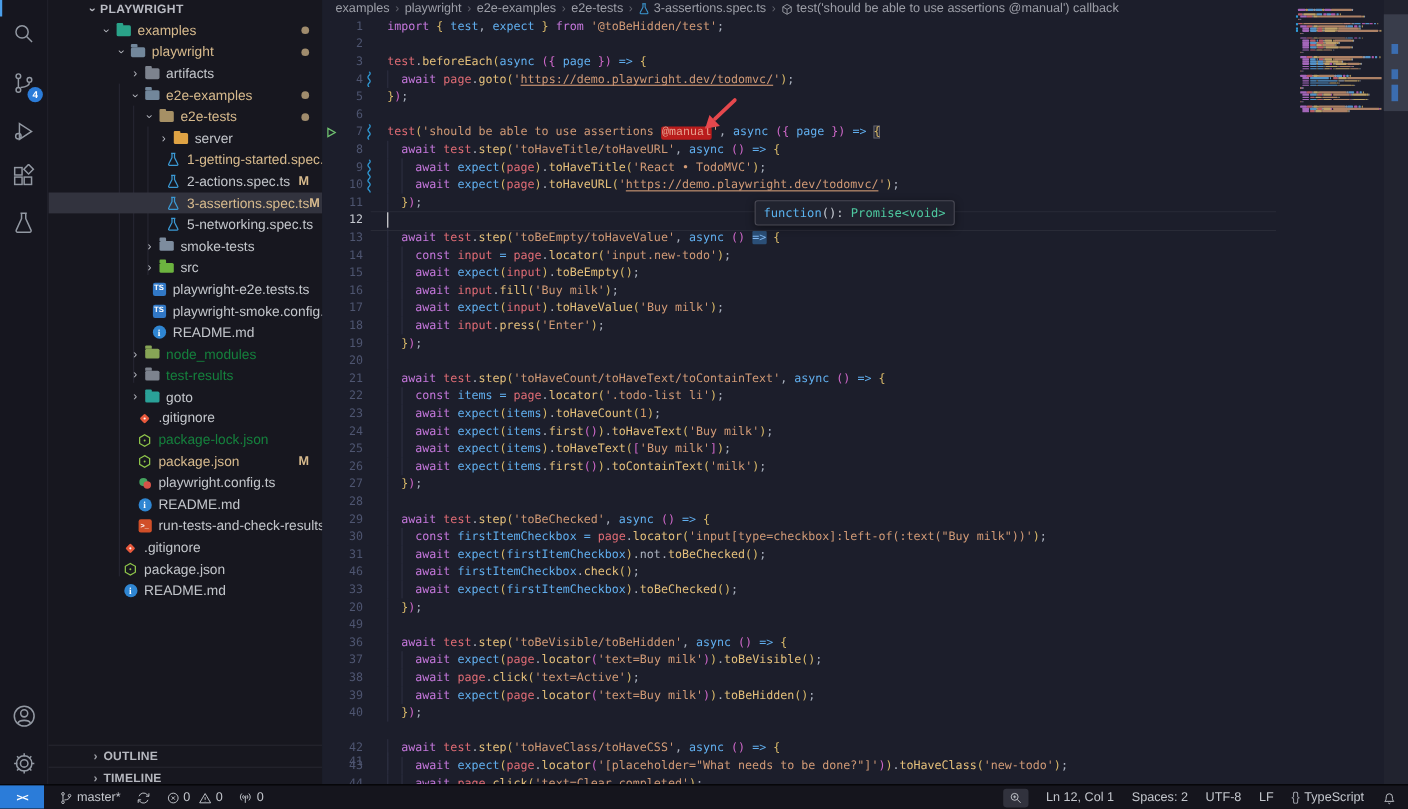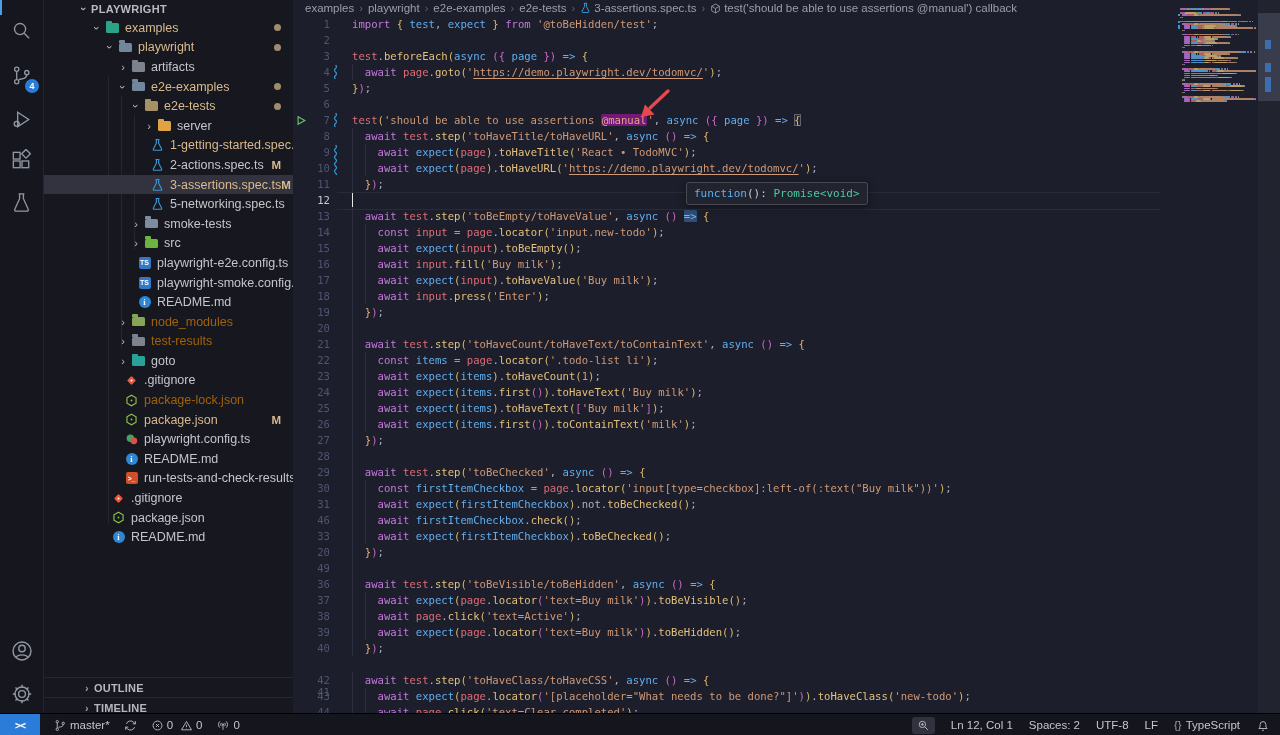--- a/index.html
+++ b/index.html
@@ -17,21 +17,21 @@
   .sidebar{position:absolute;left:44px;top:0;width:249px;height:713px;background:#17171f;overflow:hidden;}
   .sb-header{height:18px;display:flex;align-items:center;padding-left:47px;color:#b9bbc3;font-size:11px;font-weight:700;letter-spacing:.3px;}
   .sb-header .chev{margin-left:-14px;}
   .chev{width:14px;font-size:11px;color:#b9bbc3;display:inline-block;text-align:center;}
   .chev.open{transform:rotate(90deg);}
   .tree{position:relative;}
   .trow{position:relative;display:flex;align-items:center;height:19.6px;font-size:12.5px;color:#c3c6cb;white-space:nowrap;cursor:pointer;}
   .trow.sel{background:#32333e;}
   .trow .lab{margin-left:4px;}
   .trow.mod .lab{color:#d7ba8d;}
-  .trow.dim .lab{color:#a16207;}
+  .trow.dim .lab{color:#15803d;}
   .trow .right{margin-left:auto;margin-right:12px;}
   .mbadge{color:#d7ba8d;font-size:11.5px;font-weight:700;}
   .dot{width:7px;height:7px;border-radius:50%;background:#a08c6d;display:block;}
   .ticon{width:17px;height:14px;display:flex;align-items:center;justify-content:center;flex:none;}
   .fold{width:13px;height:9.5px;border-radius:1.5px;position:relative;display:flex;align-items:center;justify-content:center;font-size:6px;color:#fff;font-weight:700;}
   .fold::before{content:"";position:absolute;top:-2.5px;left:0;width:6px;height:3px;border-radius:1px 1px 0 0;background:inherit;}
   .tsb{width:12px;height:12px;border-radius:2px;background:#3178c6;color:#fff;font-size:7px;font-weight:700;display:flex;align-items:center;justify-content:center;}
   .shb{width:12px;height:12px;border-radius:2px;background:#d14f28;color:#fff;font-size:6.5px;font-weight:700;display:flex;align-items:center;justify-content:center;}
   .infb{width:12px;height:12px;border-radius:50%;background:#2f86d2;color:#fff;font-size:8.5px;font-weight:700;font-family:"Liberation Serif",serif;display:flex;align-items:center;justify-content:center;}
   .guide{position:absolute;width:1px;background:#262632;}
@@ -45,21 +45,21 @@
   .bc-item{display:flex;align-items:center;gap:3px;}
   .code{position:absolute;left:0;top:0;width:100%;height:713px;font-family:"DejaVu Sans Mono",monospace;font-size:10.6px;line-height:16px;}
   .cl{position:absolute;left:0;width:100%;height:16px;white-space:pre;}
   .num{position:absolute;left:0;top:0;width:37px;text-align:right;color:#4e5570;}
   .num.act{color:#c7cad1;}
   .txt{position:absolute;left:59px;top:0;}
   .iguide{position:absolute;top:0;width:1px;height:16px;background:#2c2f40;}
   .k{color:#c678dd}.b{color:#61afef}.r{color:#e06c75}.m{color:#e5c07b}
   .s{color:#d19a76}.u{color:#d19a76;text-decoration:underline;text-underline-offset:2px}
   .p{color:#abb2bf}.g{color:#d9b969}.q{color:#cf68c9}.n{color:#d19a66}
-  .hm{color:#e7a18f;background:#701a75;border-radius:2px;padding:0 1px;}
+  .hm{color:#e7a18f;background:#b91c1c;border-radius:2px;padding:0 1px;font-family:Liberation Mono, monospace;}
   .hb{color:#7fb5ee;background:#2b4f77;border-radius:1px;}
   .bx{color:#d9b969;box-shadow:0 0 0 1px #62626e inset;background:rgba(255,255,255,.05);}
   .curline{position:absolute;left:44px;right:120px;height:16px;border-top:1px solid rgba(255,255,255,.06);border-bottom:1px solid rgba(255,255,255,.06);}
   .cursor{position:absolute;width:1.4px;height:14px;background:#e6e6e6;}
   .playbtn{position:absolute;left:3px;width:12px;height:16px;display:flex;align-items:center;}
   .squig{position:absolute;left:40px;width:5px;}
   .tooltip{position:absolute;background:#21232f;border:1px solid #4a4a55;border-radius:3px;padding:4px 7px;font-family:"DejaVu Sans Mono",monospace;font-size:11px;white-space:nowrap;box-shadow:0 2px 8px rgba(0,0,0,.45);}
   .tt-fn{color:#5bb3f0}.tt-p{color:#c8ccd4}.tt-ty{color:#4ec9a0}
   .arrow-annot{position:absolute;pointer-events:none;}
 
@@ -236,21 +236,21 @@
           <span class="chev ">›</span>
           <span class="ticon">
             <span class="fold" style="background:#6cb33f"></span>
           </span>
           <span class="lab">src</span>
         </div>
         <div class="trow" style="padding-left: 92px;">
           <span class="ticon">
             <span class="tsb">TS</span>
           </span>
-          <span class="lab">playwright-e2e.config.ts</span>
+          <span class="lab">playwright-e2e.tests.ts</span>
         </div>
         <div class="trow" style="padding-left: 92px;">
           <span class="ticon">
             <span class="tsb">TS</span>
           </span>
           <span class="lab">playwright-smoke.config.ts</span>
         </div>
         <div class="trow" style="padding-left: 92px;">
           <span class="ticon">
             <span class="infb">i</span>

